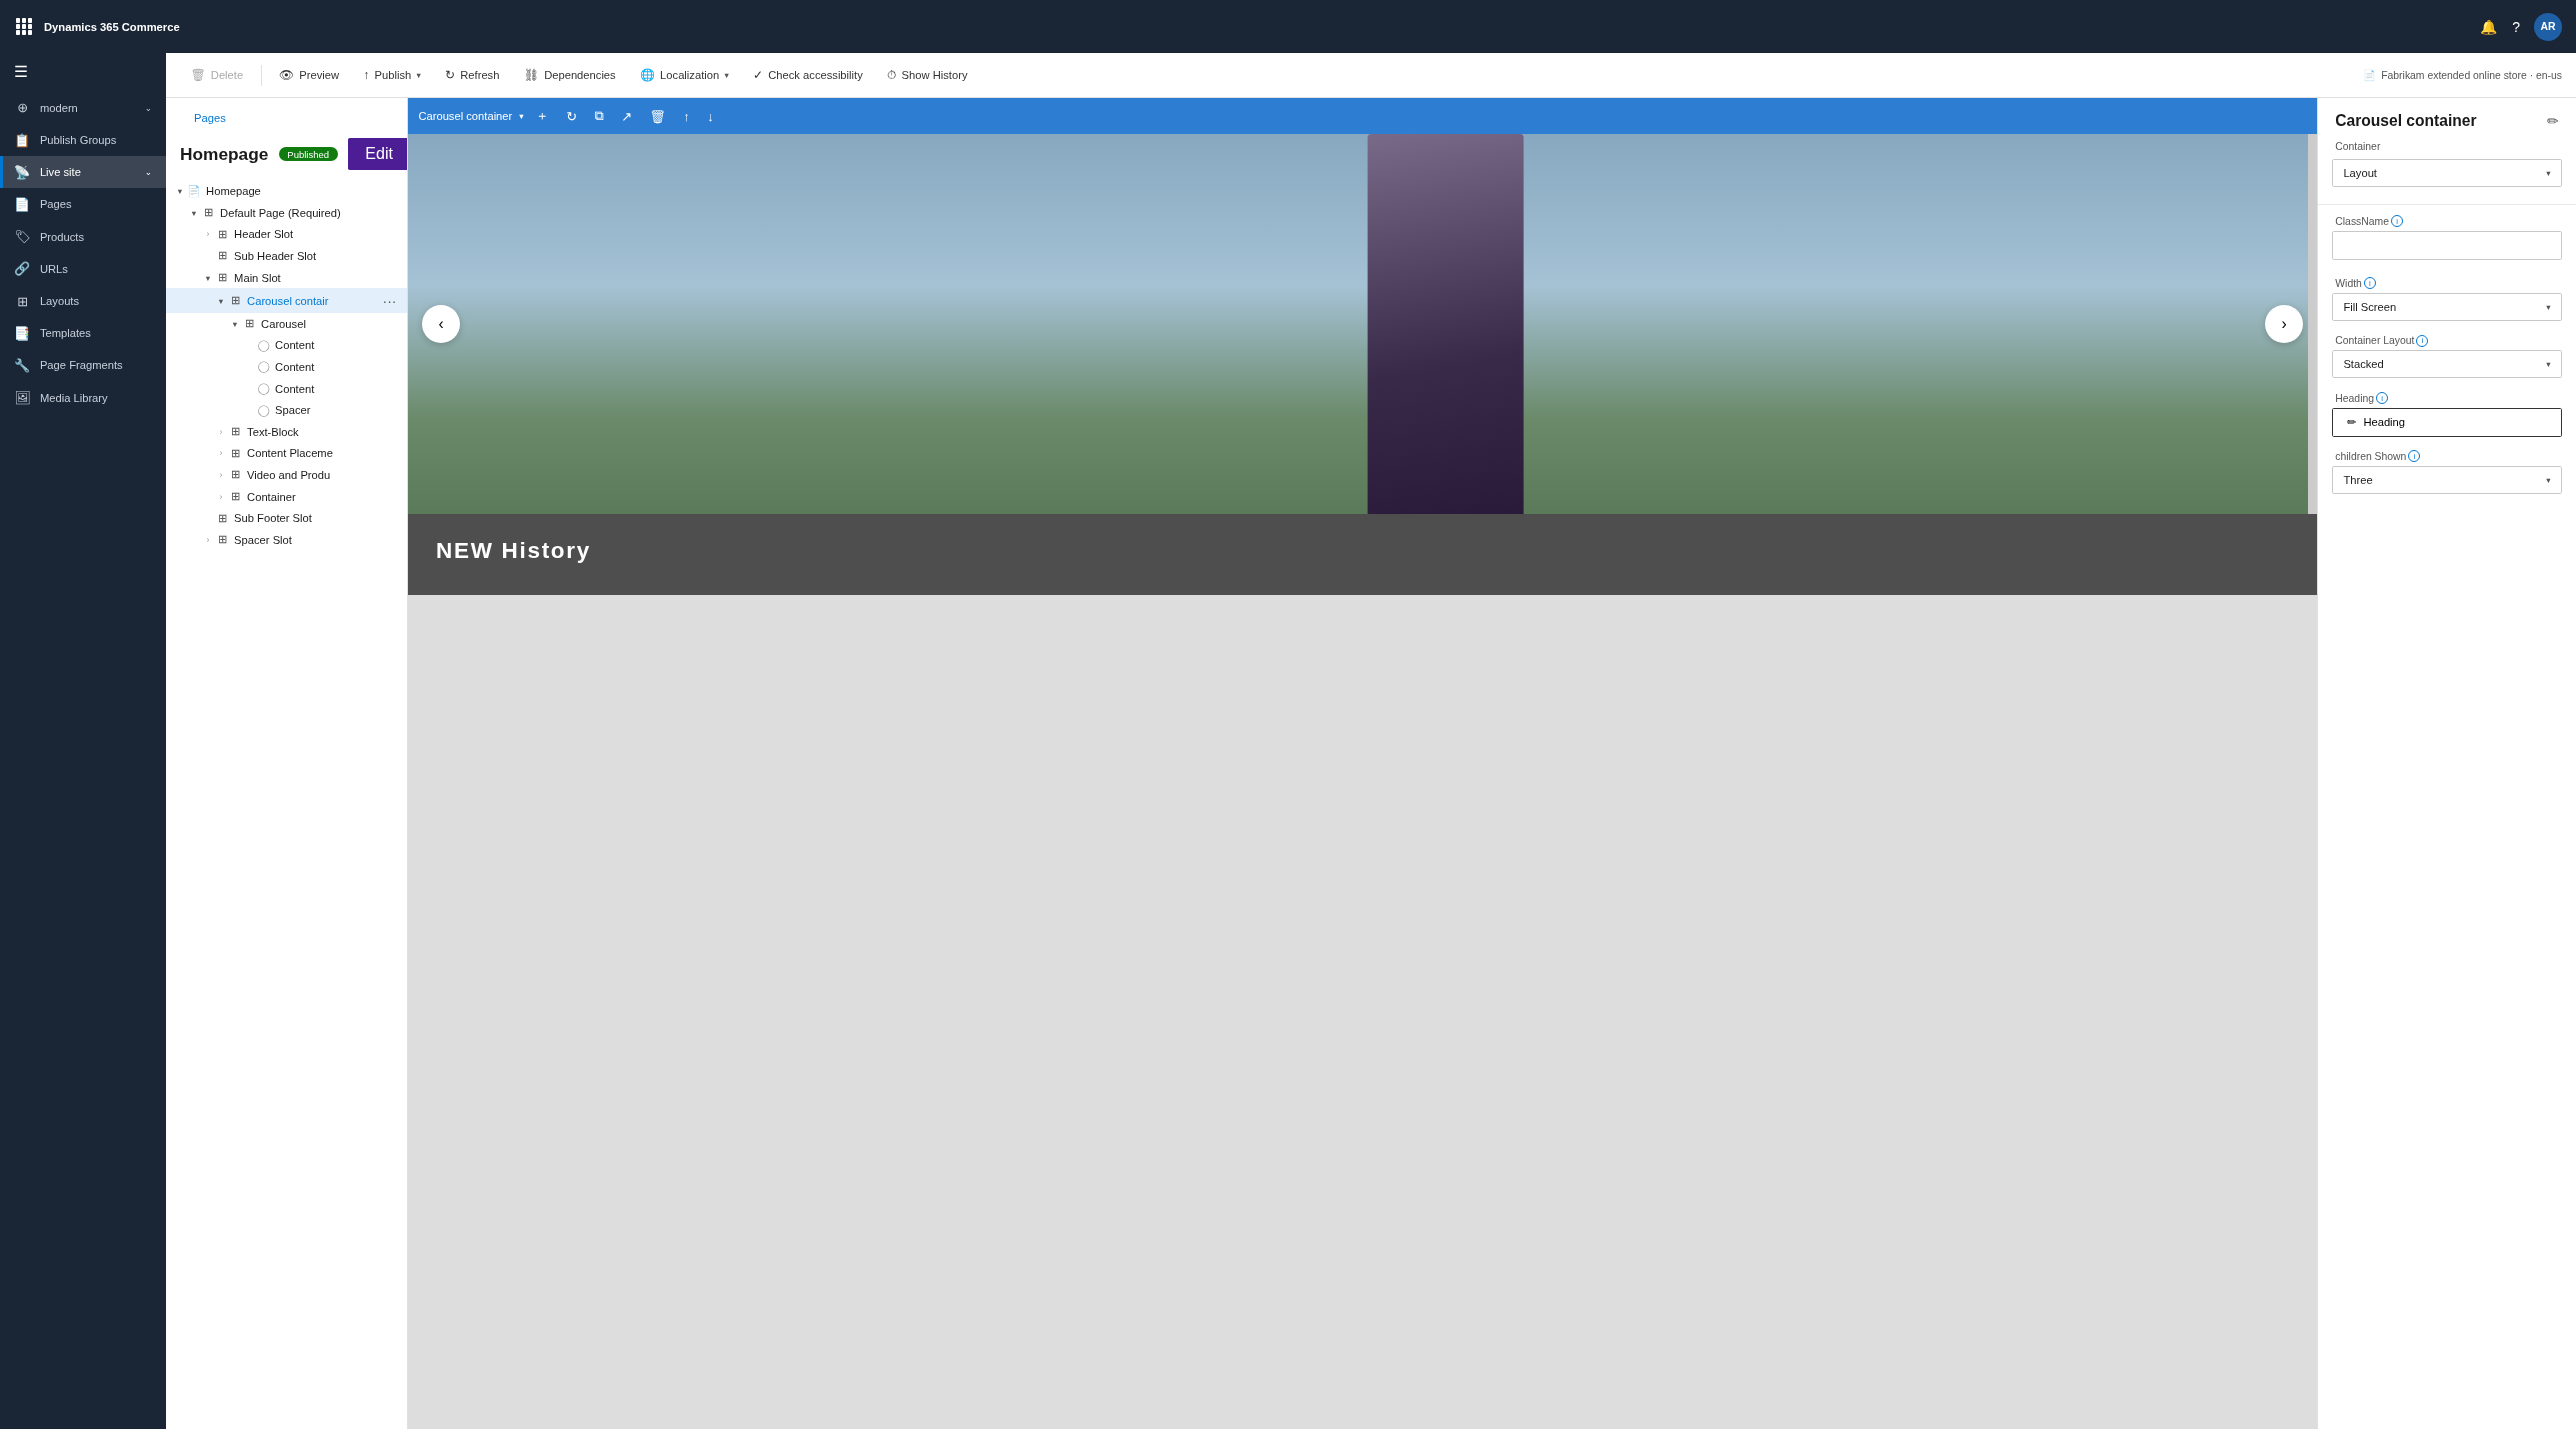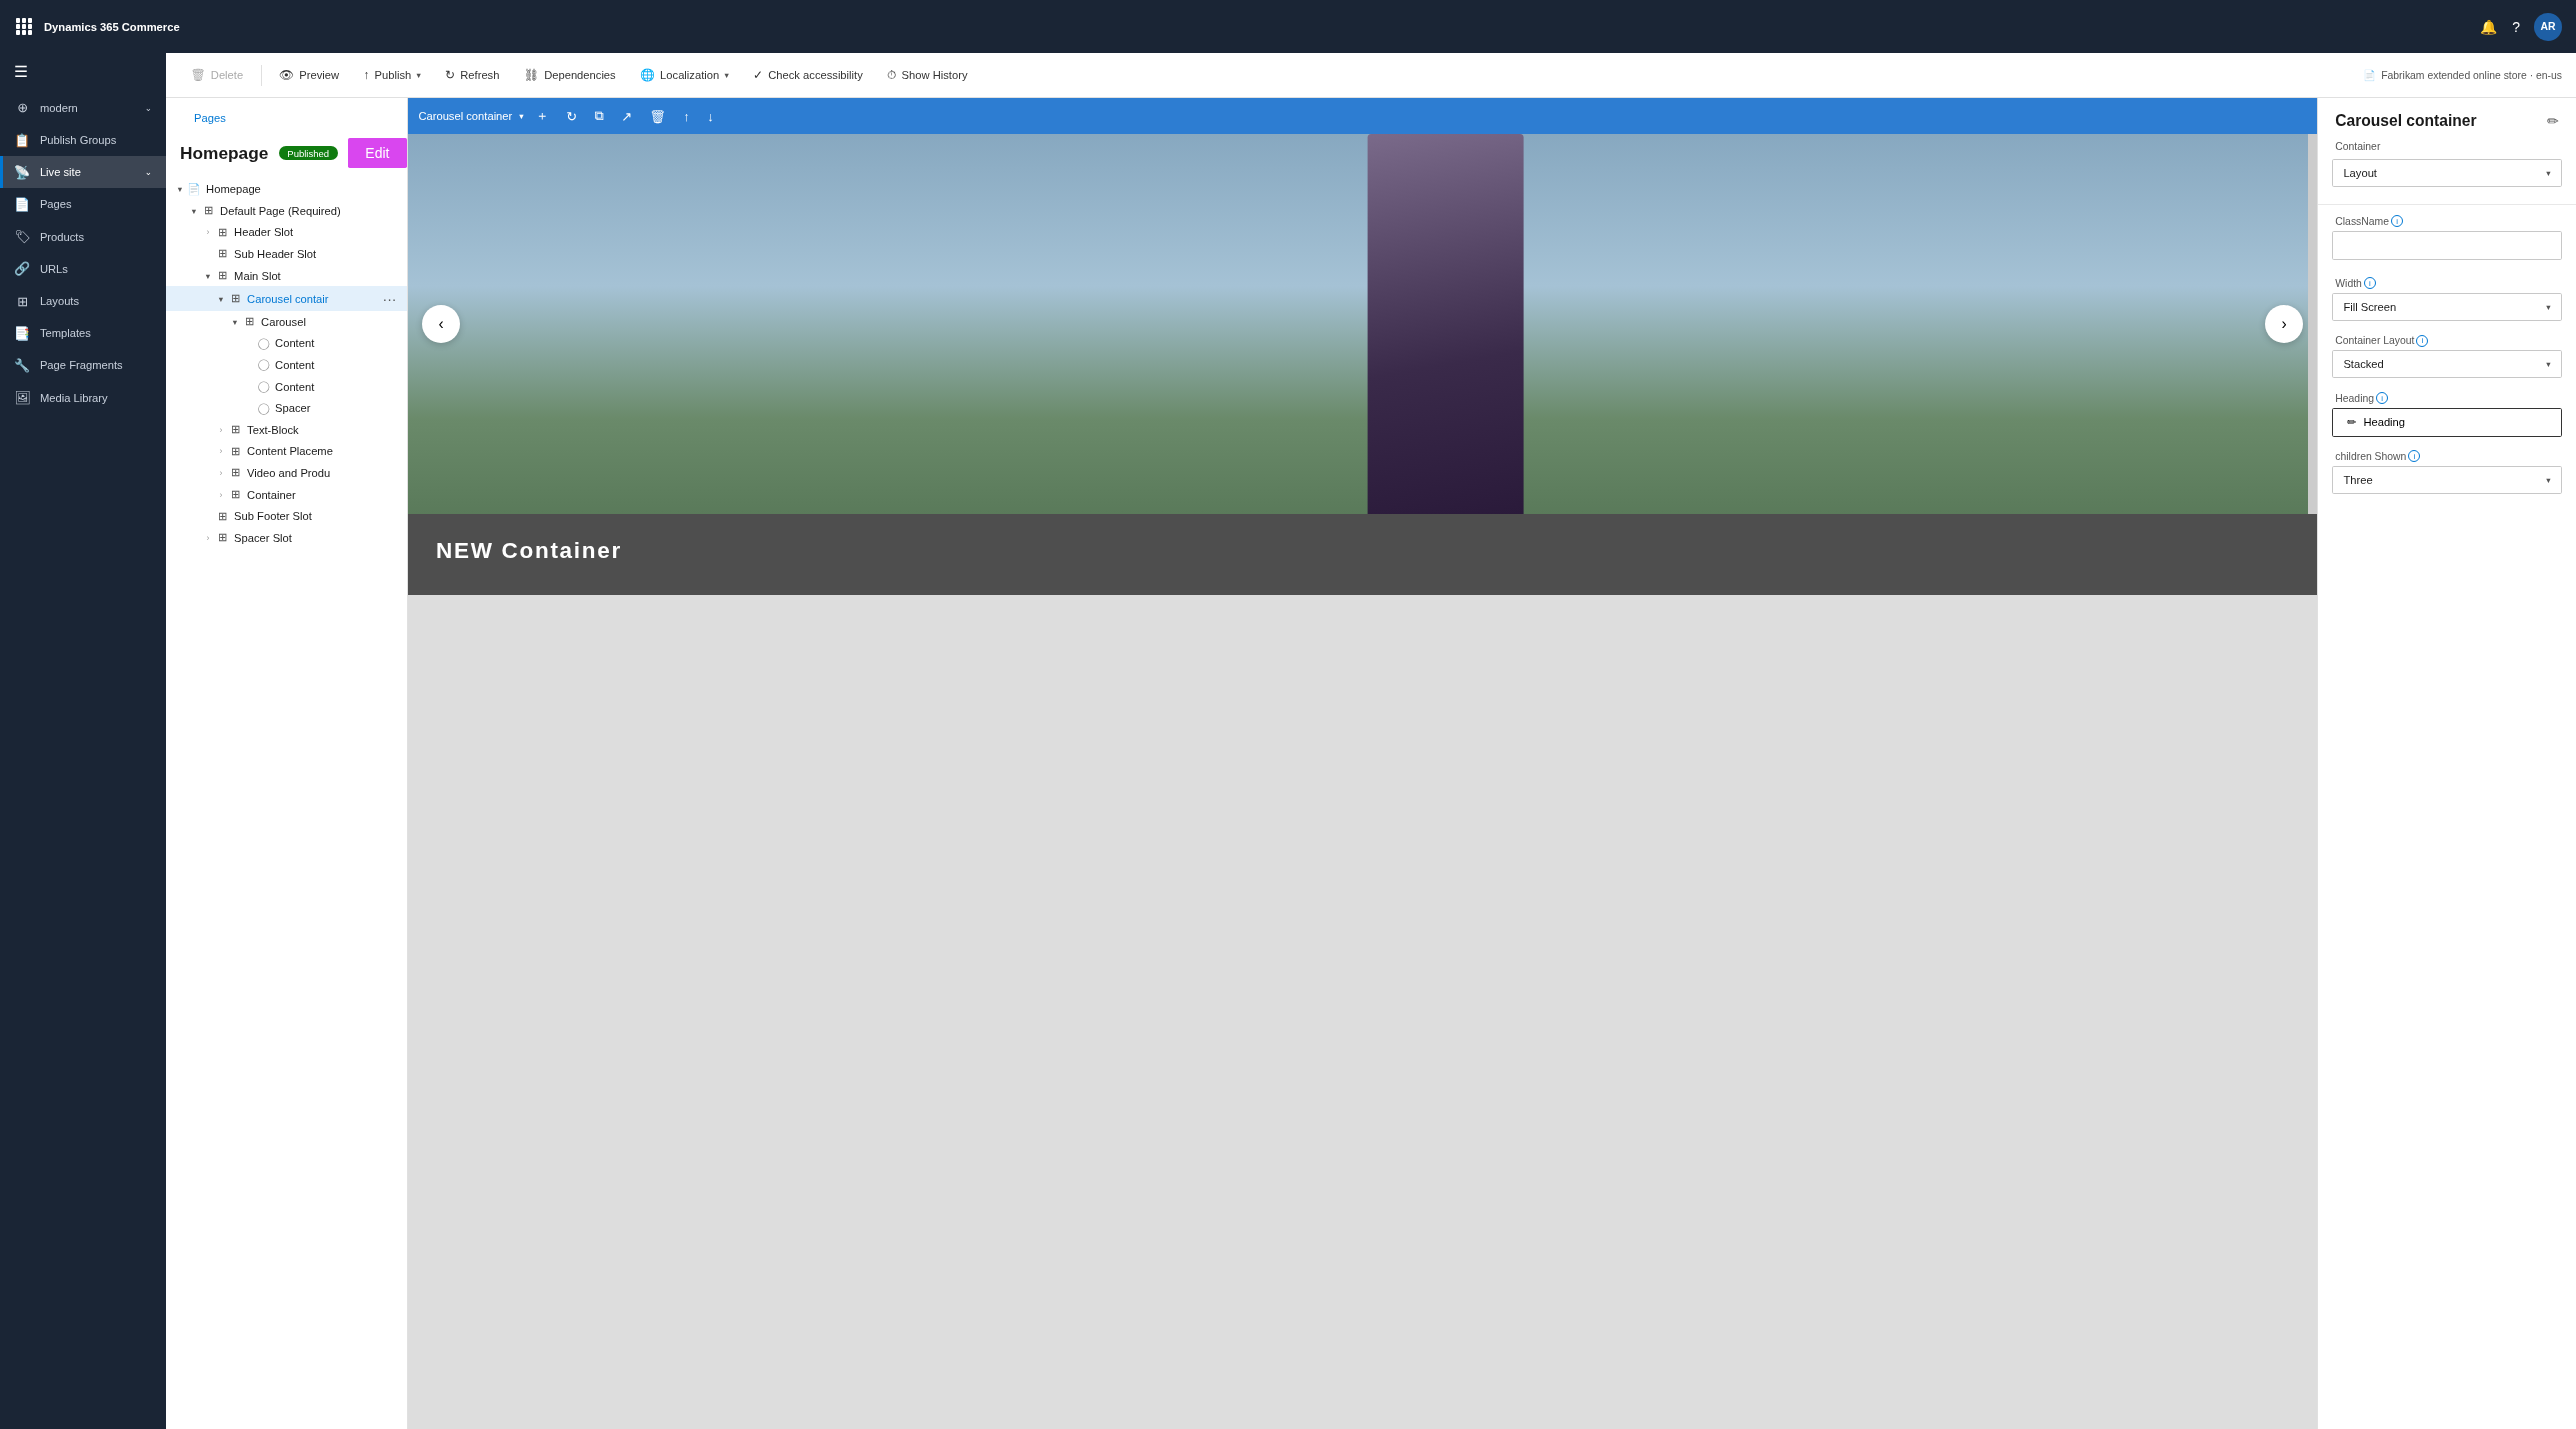--- a/index.html
+++ b/index.html
@@ -98,21 +98,21 @@
       border-right: 0.9px solid #e0e0e0;
       display: flex;
       flex-direction: column;
       overflow: hidden;
       flex-shrink: 0;
     }
     .tree-breadcrumb { padding: 7px 14px; color: #0078d4; font-size: 11.2px; cursor: pointer; }
     .tree-page-header { padding: 3.5px 14px 10.4px; display: flex; align-items: center; gap: 10.4px; }
     .page-title { font-size: 17.3px; font-weight: 600; color: #1a1a1a; }
     .published-badge { background: #107c10; color: white; font-size: 9.5px; padding: 1.7px 8.6px; border-radius: 10.4px; font-weight: 500; }
-    .edit-btn { margin-left: auto; background: #d946ef; color: white; border: none; padding: 7px 17.3px; cursor: pointer; font-size: 14px; font-weight: 500; border-radius: 1.7px; }
+    .edit-btn { margin-left: auto; background: #4c1d95; color: white; border: none; padding: 7px 17.3px; cursor: pointer; font-size: 16px; font-weight: 500; border-radius: 1.7px; }
 
     .tree-scroll { overflow-y: auto; flex: 1; }
     .tree-item {
       display: flex;
       align-items: center;
       padding: 4.3px 7px;
       cursor: pointer;
       font-size: 11.2px;
       color: #1a1a1a;
       position: relative;
@@ -524,21 +524,21 @@
                 <div style="width:156px;height:100%;margin:0 auto;background:linear-gradient(170deg,#7a6a8a 0%,#5a4a6a 30%,#3a2a4a 60%,#2a1a3a 100%);border-radius:3.5px 3.5px 0 0;"></div>
               </div>
 
               <button class="carousel-nav-btn carousel-nav-prev">‹</button>
               <button class="carousel-nav-btn carousel-nav-next">›</button>
 
               <div style="position:absolute;right:0;top:0;width:8.6px;height:100%;background:#ccc;"></div>
             </div>
 
             <div class="carousel-text-overlay">
-              <div class="carousel-headline">NEW Container</div>
+              <div class="carousel-headline">NEW History</div>
             </div>
           </div>
         </div>
       </div>
 
       <div class="properties-panel">
         <div class="props-header">
           <span class="props-title">Carousel container</span>
           <span class="props-edit-icon">✏</span>
         </div>

